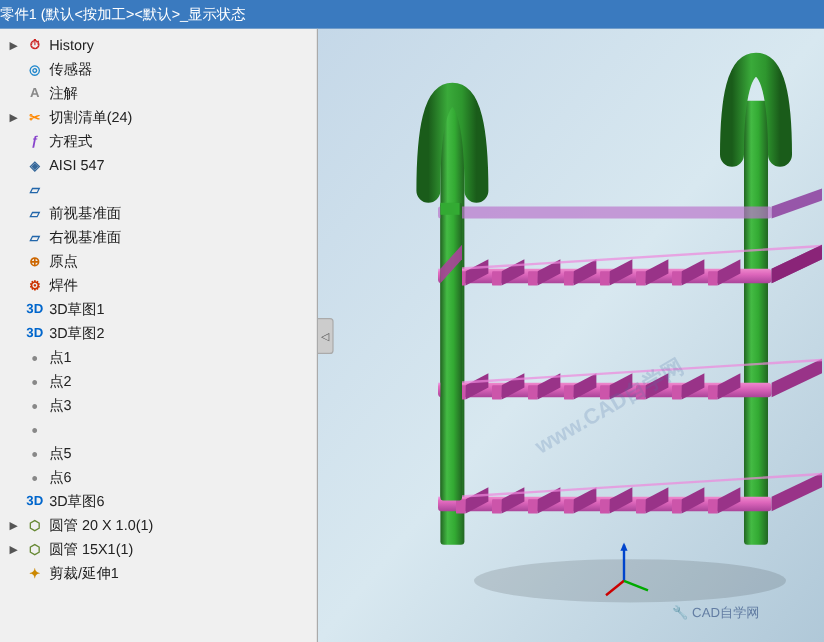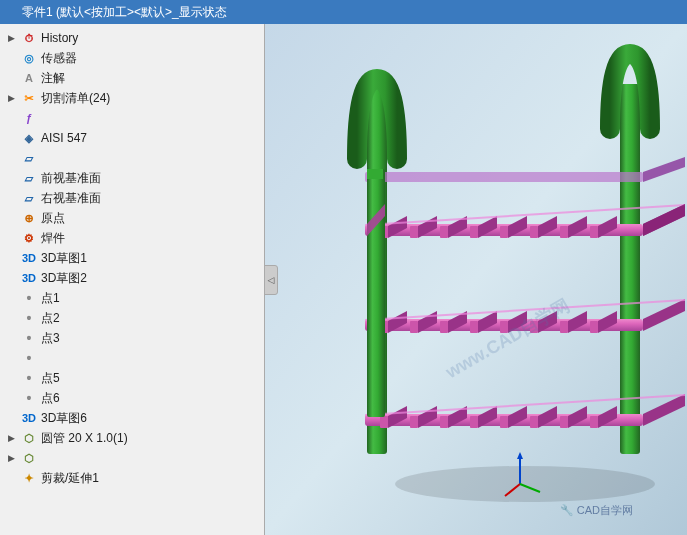--- a/index.html
+++ b/index.html
@@ -9,21 +9,21 @@
       overflow: hidden;
       font-family: 'SimSun', 'Microsoft YaHei', sans-serif;
       font-size: 13px;
       background: #d0d0d0;
     }
 
     
     .title-bar {
       background: #3a7abf;
       color: white;
-      padding: 4px 22px;
+      padding: 4px 0;
       font-size: 12px;
       height: 24px;
       display: flex;
       align-items: center;
     }
 
     
     .main-layout {
       display: flex;
       height: calc(535px - 24px);
@@ -133,20 +133,21 @@
         <span class="label">注解</span>
       </div>
       <div class="tree-item">
         <span class="arrow">▶</span>
         <span class="icon" style="color: rgb(255, 136, 0); font-size: 11px; font-weight: bold;">✂</span>
         <span class="label">切割清单(24)</span>
       </div>
       <div class="tree-item">
         <span class="arrow"></span>
         <span class="icon" style="color: rgb(136, 68, 204); font-size: 11px; font-weight: bold;">ƒ</span>
+        <span class="label">方程式</span>
       </div>
       <div class="tree-item">
         <span class="arrow"></span>
         <span class="icon" style="color: rgb(51, 102, 153); font-size: 11px; font-weight: bold;">◈</span>
         <span class="label">AISI 547</span>
       </div>
       <div class="tree-item">
         <span class="arrow"></span>
         <span class="icon" style="color: rgb(34, 102, 170); font-size: 11px; font-weight: bold;">▱</span>
       </div>
@@ -215,20 +216,21 @@
         <span class="label">3D草图6</span>
       </div>
       <div class="tree-item">
         <span class="arrow">▶</span>
         <span class="icon" style="color: rgb(102, 136, 51); font-size: 11px; font-weight: bold;">⬡</span>
         <span class="label">圆管 20 X 1.0(1)</span>
       </div>
       <div class="tree-item">
         <span class="arrow">▶</span>
         <span class="icon" style="color: rgb(102, 136, 51); font-size: 11px; font-weight: bold;">⬡</span>
+        <span class="label">圆管 15X1(1)</span>
       </div>
       <div class="tree-item">
         <span class="arrow"></span>
         <span class="icon" style="color: rgb(204, 136, 0); font-size: 11px; font-weight: bold;">✦</span>
         <span class="label">剪裁/延伸1</span>
       </div>
     </div>
 
   <div class="viewport">
 

